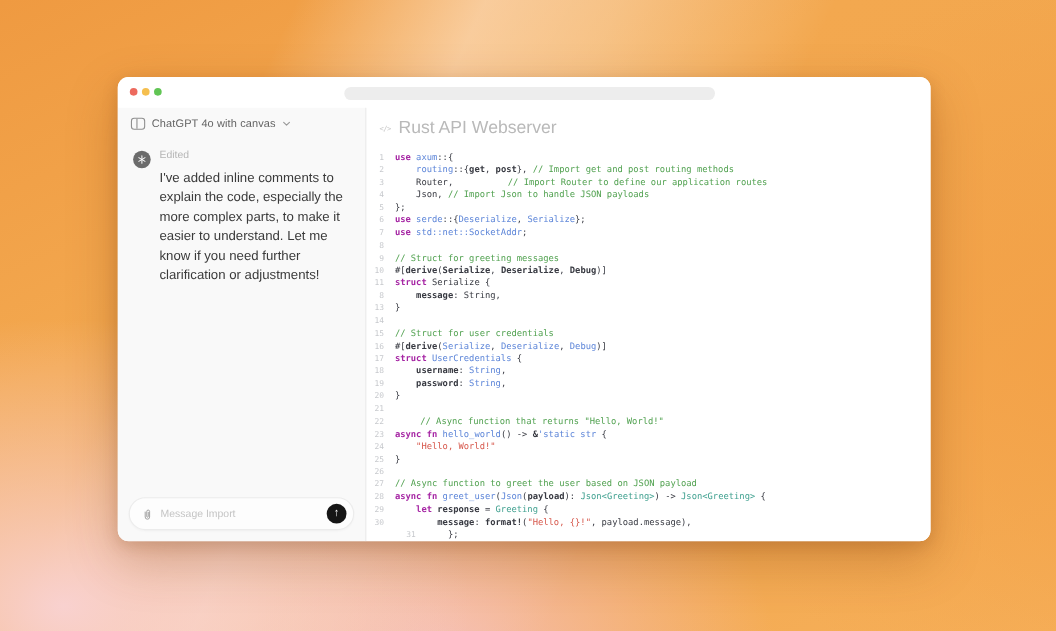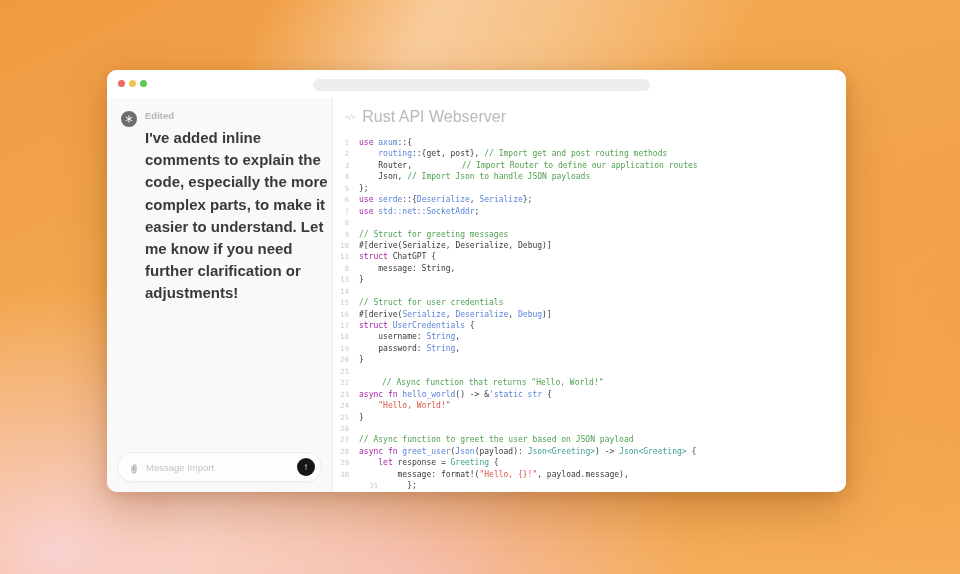--- a/index.html
+++ b/index.html
@@ -39,23 +39,23 @@
   .panel-header { display:flex; align-items:center; gap:6px; padding:9px 12px 6px 12px; }
   .toggle-icon { width:13px; height:11px; border:1.2px solid #8f8f8f; border-radius:3px; position:relative; flex:none; }
   .toggle-icon::after { content:""; position:absolute; left:3.5px; top:0; bottom:0; width:1.2px; background:#8f8f8f; }
   .panel-header .label { font-size:10px; color:#646464; letter-spacing:.1px; white-space:nowrap; }
   .chev { width:7px; height:7px; flex:none; }
   .chev svg { display:block; }
 
   .message { display:flex; gap:8px; padding:12px 14px 0 14px; }
   .avatar { width:16px; height:16px; border-radius:50%; background:#6c6c6c; flex:none; display:flex; align-items:center; justify-content:center; margin-top:1px; }
   .avatar svg { display:block; }
-  .msg-body { flex:1;font-weight:bold; }
+  .msg-body { flex:1; }
   .msg-status { font-size:9.5px; color:#b5b5b5; margin-bottom:6px; }
-  .msg-text { font-size:15px; color:#3a3a3a; line-height:1.48; width:184px; }
+  .msg-text { font-size:12px; color:#3a3a3a; line-height:1.48; width:184px; }
 
   .composer {
     position:absolute; left:10px; right:10px; bottom:10px; height:30px;
     background:#fdfdfd; border:1px solid #ececec; border-radius:15px;
     display:flex; align-items:center; padding:0 6px 0 10px;
     box-shadow:0 1px 2px rgba(0,0,0,.03);
   }
   .clip { width:12px; height:12px; flex:none; margin-right:6px; }
   .placeholder { flex:1; font-size:9.5px; color:#c4c4c4; white-space:nowrap; overflow:hidden; }
   .send-btn { width:18px; height:18px; border-radius:50%; background:#161616; color:#fff;
@@ -63,40 +63,49 @@
 
   
   .right-panel { flex:1; background:#fff; overflow:hidden; }
   .canvas-header { display:flex; align-items:center; gap:7px; padding:10px 14px 4px 12px; }
   .code-glyph { font-size:6.5px; color:#c6c6c6; letter-spacing:-0.5px; font-family:"DejaVu Sans Mono", monospace; }
   .canvas-title { font-size:16px; color:#b9b9b9; }
 
   .code-area { padding:7px 0 0 0; font-family:"DejaVu Sans Mono", monospace; font-size:8px; }
   .code-line { display:flex; height:11.45px; line-height:11.45px; white-space:pre; }
   .ln { width:26px; text-align:right; color:#c7c9cd; flex:none; padding-right:10px; font-size:7.2px; }
-  .tok-b { font-weight:normal;text-align:right; }
+  .tok-b { font-weight:bold;text-align:right; }
 </style>
 </head>
 <body>
 
 <div class="window">
 
   <div class="titlebar">
     <div class="traffic">
       <span class="tl-red"></span>
       <span class="tl-yellow"></span>
       <span class="tl-green"></span>
     </div>
     <div class="tab-pill"></div>
   </div>
 
   <div class="content">
 
     <div class="left-panel">
 
+      <div class="panel-header">
+        <span class="toggle-icon"></span>
+        <span class="label">ChatGPT 4o with canvas</span>
+        <span class="chev">
+          <svg width="7" height="7" viewBox="0 0 8 8">
+              <polyline points="1,2.5 4,5.5 7,2.5" fill="none" stroke="#9a9a9a" stroke-width="1.2" stroke-linecap="round" stroke-linejoin="round"></polyline>
+            </svg>
+        </span>
+      </div>
 
       <div class="message">
         <span class="avatar">
           <svg width="10" height="10" viewBox="0 0 24 24">
             <g stroke="#ffffff" stroke-width="2.2" fill="none" stroke-linecap="round">
               <path d="M12 4 L12 20"></path>
               <path d="M5.1 8 L18.9 16"></path>
               <path d="M5.1 16 L18.9 8"></path>
             </g>
           </svg>
@@ -130,21 +139,21 @@
           <div class="code-line"><span class="ln" style="color: rgb(199, 201, 205);">1</span><span><span class="tok-b" style="color: rgb(166, 38, 164);">use </span><span style="color: rgb(91, 132, 216);">axum</span><span style="color: rgb(56, 58, 66);">::{</span></span></div>
           <div class="code-line"><span class="ln" style="color: rgb(199, 201, 205);">2</span><span><span style="color: rgb(56, 58, 66);">    </span><span style="color: rgb(91, 132, 216);">routing</span><span style="color: rgb(56, 58, 66);">::{</span><span class="tok-b" style="color: rgb(56, 58, 66);">get</span><span style="color: rgb(56, 58, 66);">, </span><span class="tok-b" style="color: rgb(56, 58, 66);">post</span><span style="color: rgb(56, 58, 66);">}, </span><span style="color: rgb(80, 161, 79);">// Import get and post routing methods</span></span></div>
           <div class="code-line"><span class="ln" style="color: rgb(199, 201, 205);">3</span><span><span style="color: rgb(56, 58, 66);">    Router,  </span><span style="color: rgb(80, 161, 79); margin-left: 40px;">// Import Router to define our application routes</span></span></div>
           <div class="code-line"><span class="ln" style="color: rgb(199, 201, 205);">4</span><span><span style="color: rgb(56, 58, 66);">    Json, </span><span style="color: rgb(80, 161, 79); margin-top: 20px;">// Import Json to handle JSON payloads</span></span></div>
           <div class="code-line"><span class="ln" style="color: rgb(199, 201, 205);">5</span><span><span style="color: rgb(56, 58, 66);">};</span></span></div>
           <div class="code-line"><span class="ln" style="color: rgb(199, 201, 205);">6</span><span><span class="tok-b" style="color: rgb(166, 38, 164);">use </span><span style="color: rgb(91, 132, 216);">serde</span><span style="color: rgb(56, 58, 66);">::{</span><span style="color: rgb(91, 132, 216);">Deserialize</span><span style="color: rgb(56, 58, 66);">, </span><span style="color: rgb(91, 132, 216);">Serialize</span><span style="color: rgb(56, 58, 66);">};</span></span></div>
           <div class="code-line"><span class="ln" style="color: rgb(199, 201, 205);">7</span><span><span class="tok-b" style="color: rgb(166, 38, 164);">use </span><span style="color: rgb(91, 132, 216);">std::net::SocketAddr</span><span style="color: rgb(56, 58, 66);">;</span></span></div>
           <div class="code-line"><span class="ln" style="color: rgb(199, 201, 205);">8</span><span></span></div>
           <div class="code-line"><span class="ln" style="color: rgb(199, 201, 205);">9</span><span><span style="color: rgb(80, 161, 79);">// Struct for greeting messages</span></span></div>
           <div class="code-line"><span class="ln" style="color: rgb(199, 201, 205);">10</span><span><span style="color: rgb(56, 58, 66);">#[</span><span class="tok-b" style="color: rgb(56, 58, 66);">derive</span><span style="color: rgb(56, 58, 66);">(</span><span class="tok-b" style="color: rgb(56, 58, 66);">Serialize</span><span style="color: rgb(56, 58, 66);">, </span><span class="tok-b" style="color: rgb(56, 58, 66);">Deserialize</span><span style="color: rgb(56, 58, 66);">, </span><span class="tok-b" style="color: rgb(56, 58, 66);">Debug</span><span style="color: rgb(56, 58, 66);">)]</span></span></div>
-          <div class="code-line"><span class="ln" style="color: rgb(199, 201, 205);">11</span><span><span class="tok-b" style="color: rgb(166, 38, 164);">struct </span><span style="color: rgb(56, 58, 66);">ChatGPT {</span></span></div>
+          <div class="code-line"><span class="ln" style="color: rgb(199, 201, 205);">11</span><span><span class="tok-b" style="color: rgb(166, 38, 164);">struct </span><span style="color: rgb(56, 58, 66);">Serialize {</span></span></div>
           <div class="code-line"><span class="ln" style="color: rgb(199, 201, 205);">8</span><span><span style="color: rgb(56, 58, 66);">    </span><span class="tok-b" style="color: rgb(56, 58, 66);">message</span><span style="color: rgb(56, 58, 66);">: String,</span></span></div>
           <div class="code-line"><span class="ln" style="color: rgb(199, 201, 205);">13</span><span><span style="color: rgb(56, 58, 66);">}</span></span></div>
           <div class="code-line"><span class="ln" style="color: rgb(199, 201, 205);">14</span><span></span></div>
           <div class="code-line"><span class="ln" style="color: rgb(199, 201, 205);">15</span><span><span style="color: rgb(80, 161, 79);">// Struct for user credentials</span></span></div>
           <div class="code-line"><span class="ln" style="color: rgb(199, 201, 205);">16</span><span><span style="color: rgb(56, 58, 66);">#[</span><span class="tok-b" style="color: rgb(56, 58, 66);">derive</span><span style="color: rgb(56, 58, 66);">(</span><span style="color: rgb(91, 132, 216);">Serialize</span><span style="color: rgb(56, 58, 66);">, </span><span style="color: rgb(91, 132, 216);">Deserialize</span><span style="color: rgb(56, 58, 66);">, </span><span style="color: rgb(91, 132, 216);">Debug</span><span style="color: rgb(56, 58, 66);">)]</span></span></div>
           <div class="code-line"><span class="ln" style="color: rgb(199, 201, 205);">17</span><span><span class="tok-b" style="color: rgb(166, 38, 164);">struct </span><span style="color: rgb(91, 132, 216);">UserCredentials</span><span style="color: rgb(56, 58, 66);"> {</span></span></div>
           <div class="code-line"><span class="ln" style="color: rgb(199, 201, 205);">18</span><span><span style="color: rgb(56, 58, 66);">    </span><span class="tok-b" style="color: rgb(56, 58, 66);">username</span><span style="color: rgb(56, 58, 66);">: </span><span style="color: rgb(91, 132, 216);">String</span><span style="color: rgb(56, 58, 66);">,</span></span></div>
           <div class="code-line"><span class="ln" style="color: rgb(199, 201, 205);">19</span><span><span style="color: rgb(56, 58, 66);">    </span><span class="tok-b" style="color: rgb(56, 58, 66);">password</span><span style="color: rgb(56, 58, 66);">: </span><span style="color: rgb(91, 132, 216);">String</span><span style="color: rgb(56, 58, 66);">,</span></span></div>
           <div class="code-line"><span class="ln" style="color: rgb(199, 201, 205);">20</span><span><span style="color: rgb(56, 58, 66);">}</span></span></div>
           <div class="code-line"><span class="ln" style="color: rgb(199, 201, 205);">21</span><span></span></div>

